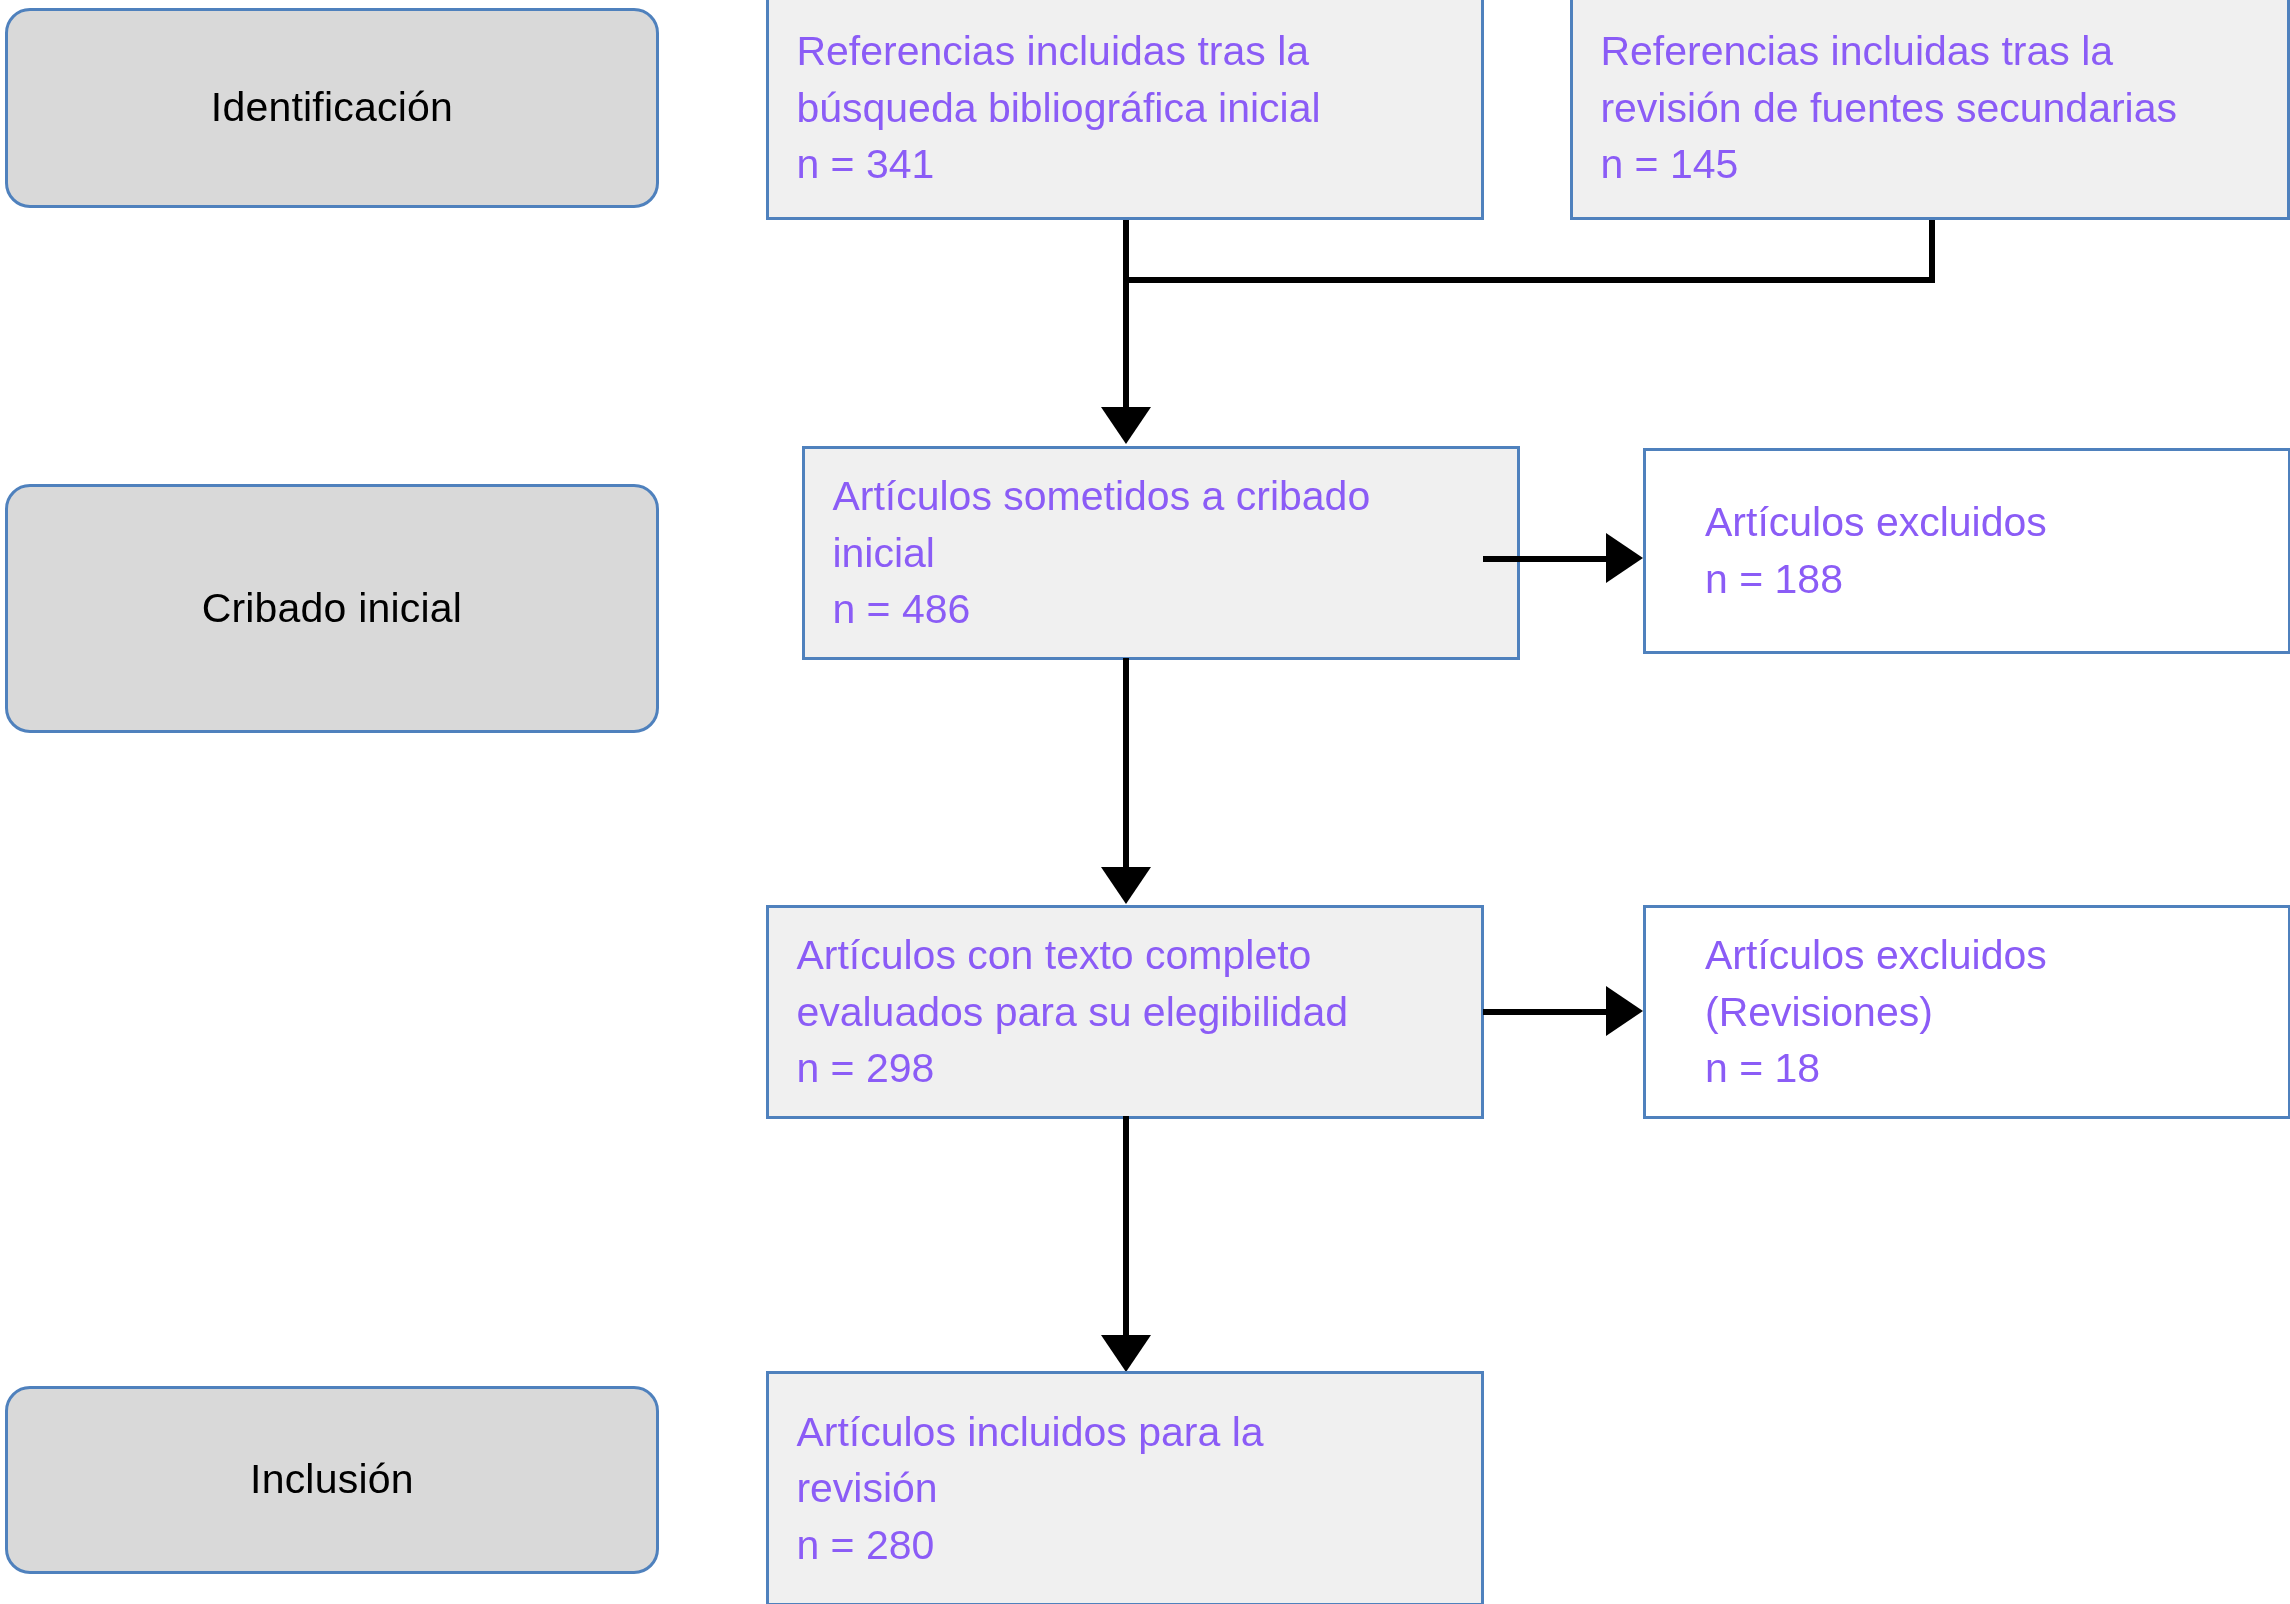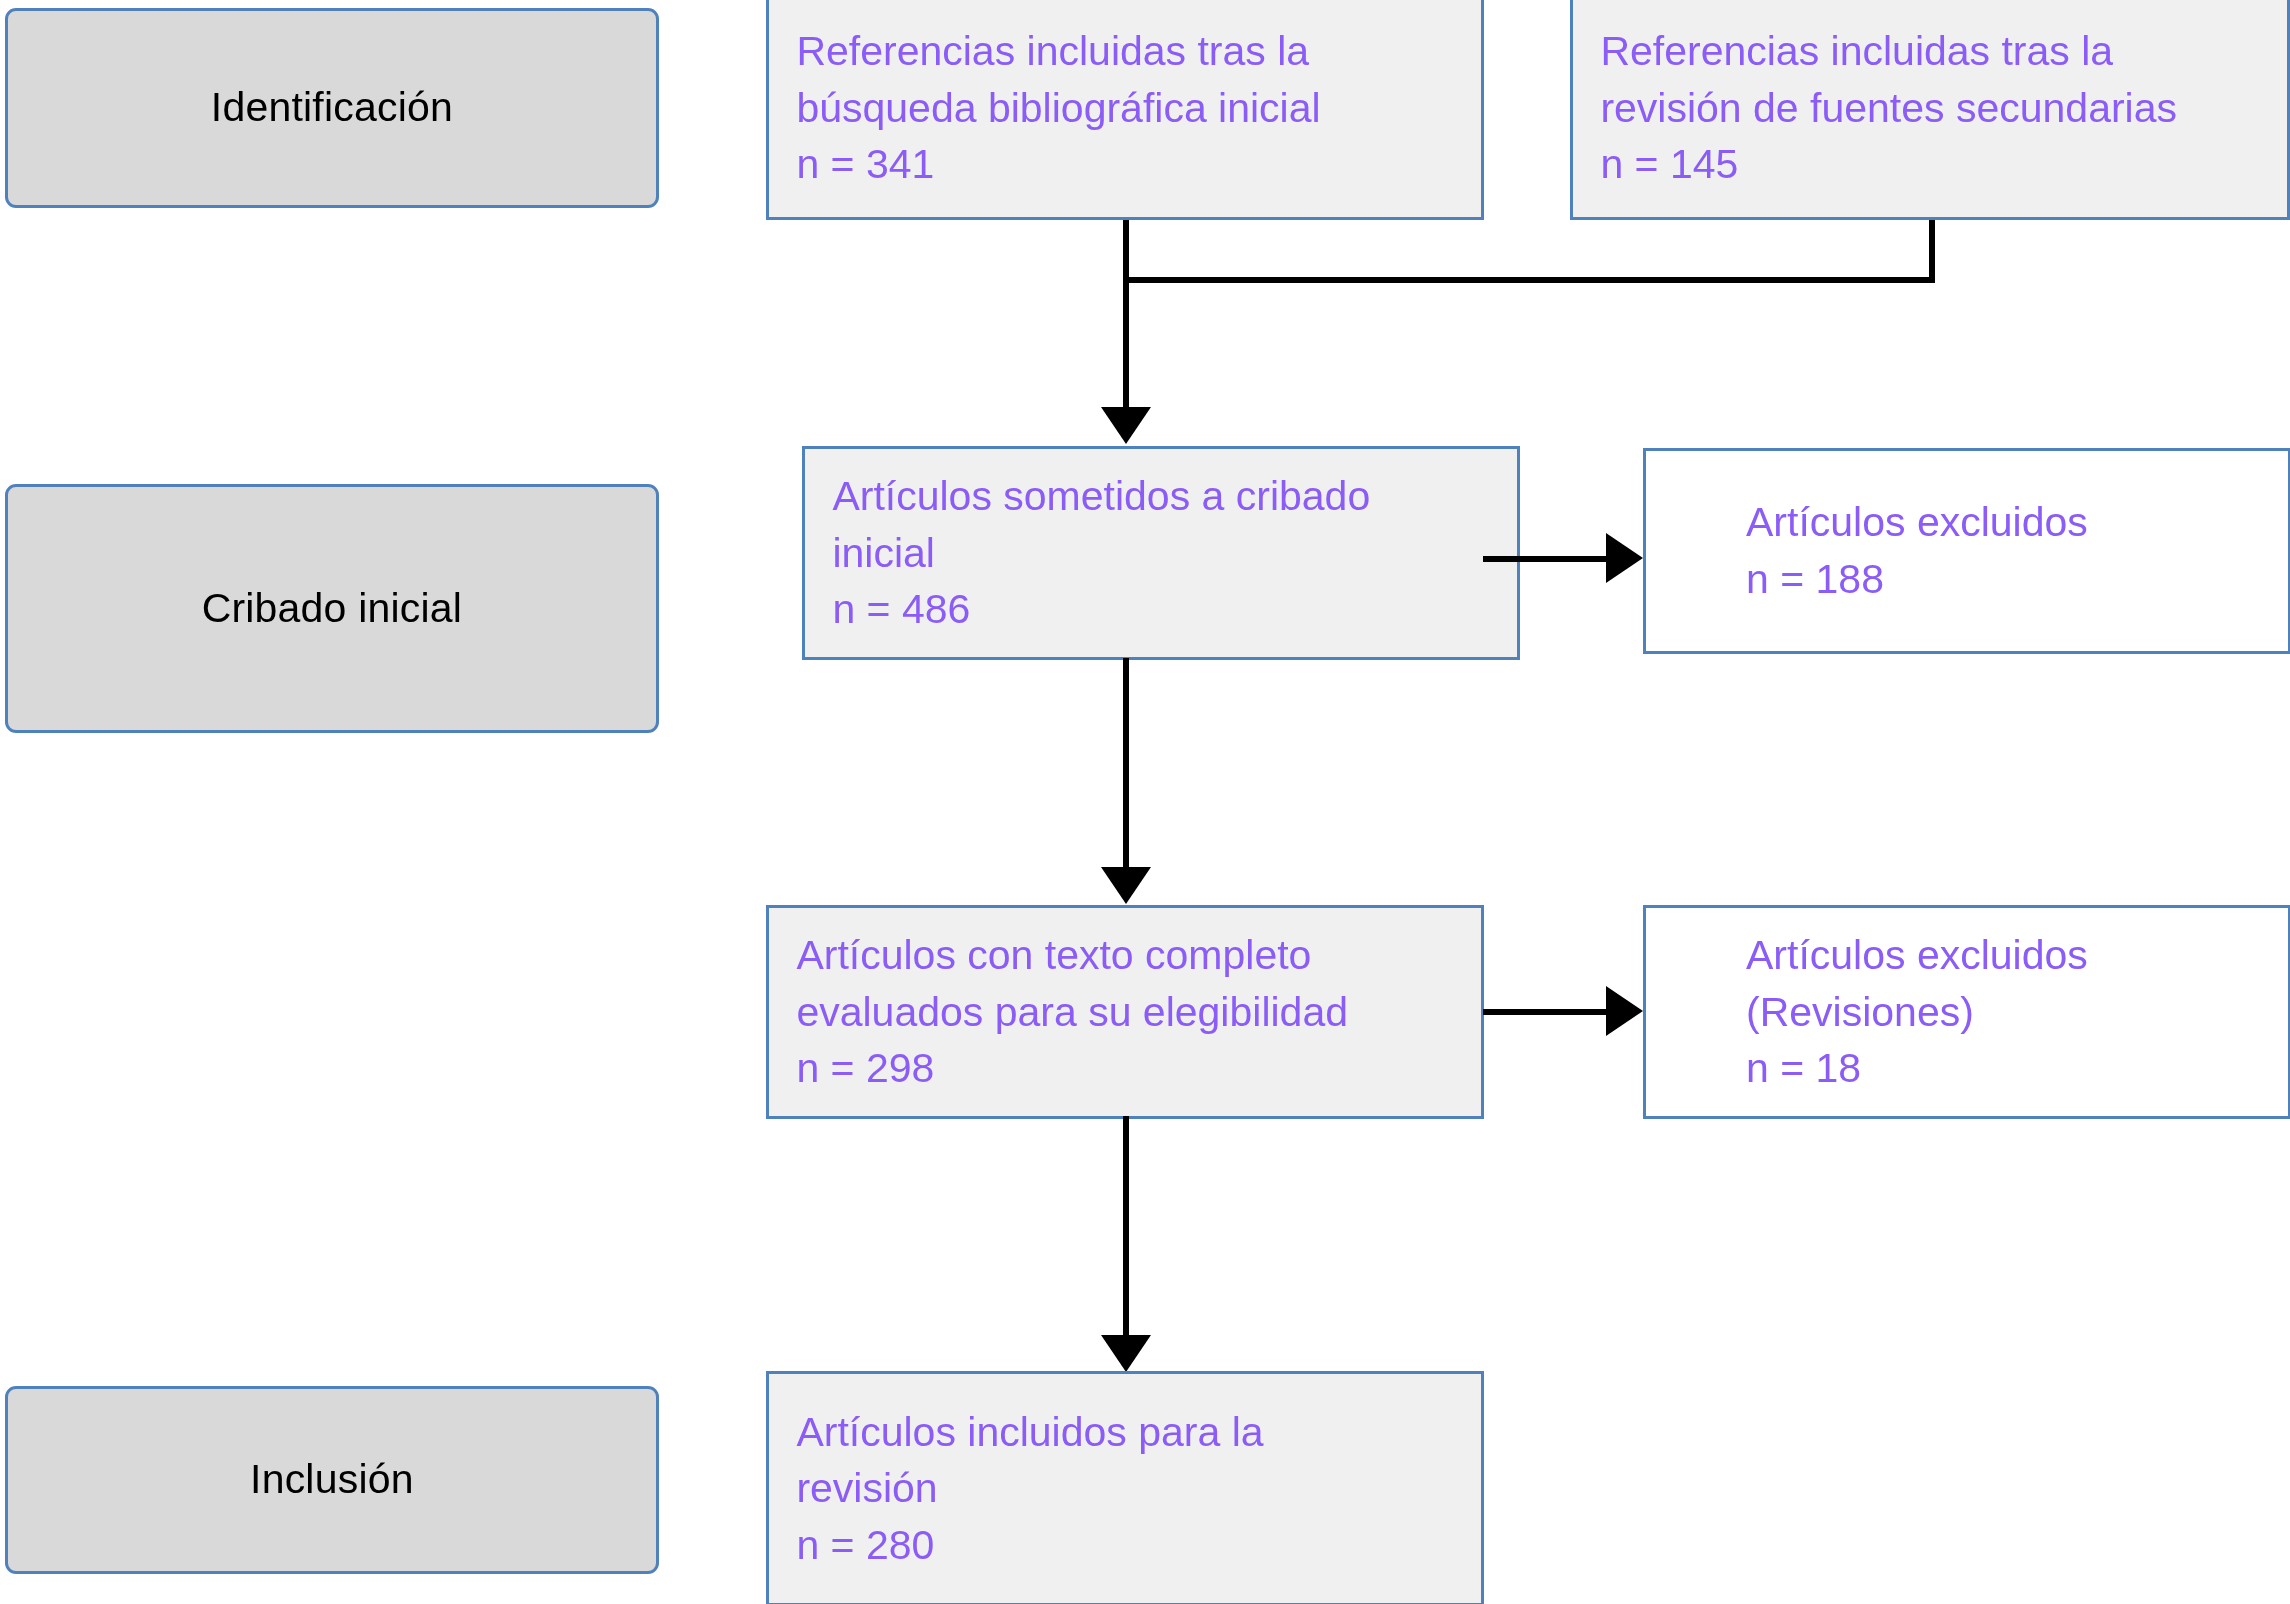--- a/index.html
+++ b/index.html
@@ -18,21 +18,21 @@
     background: #ffffff;
     overflow: hidden;
   }
 
   
   .stage-pill {
     position: absolute;
     box-sizing: border-box;
     background: #d9d9d9;
     border: 3.9px solid #4f81bd;
-    border-radius: 11px;
+    border-radius: 25px;
     display: flex;
     align-items: center;
     justify-content: center;
     text-align: center;
   }
   .stage-pill .pill-label {
     font-size: 41px;
     color: #000000;
     line-height: 1.2;
     letter-spacing: 0.2px;
@@ -49,21 +49,21 @@
     padding: 0 27.4px;
   }
   .flow-box.fill-grey { background: #f0f0f0; }
   .flow-box.fill-white { background: #ffffff; }
   .flow-box .line {
     font-size: 41px;
     color: #8b5cf6;
     line-height: 1.38;
     white-space: nowrap;
   }
-  .flow-box.indent-right { padding-left: 100px; }
+  .flow-box.indent-right { padding-left: 59px; }
 
   
   .conn-v {
     position: absolute;
     width: 5.9px;
     background: #000000;
   }
   .conn-h {
     position: absolute;
     height: 5.9px;

